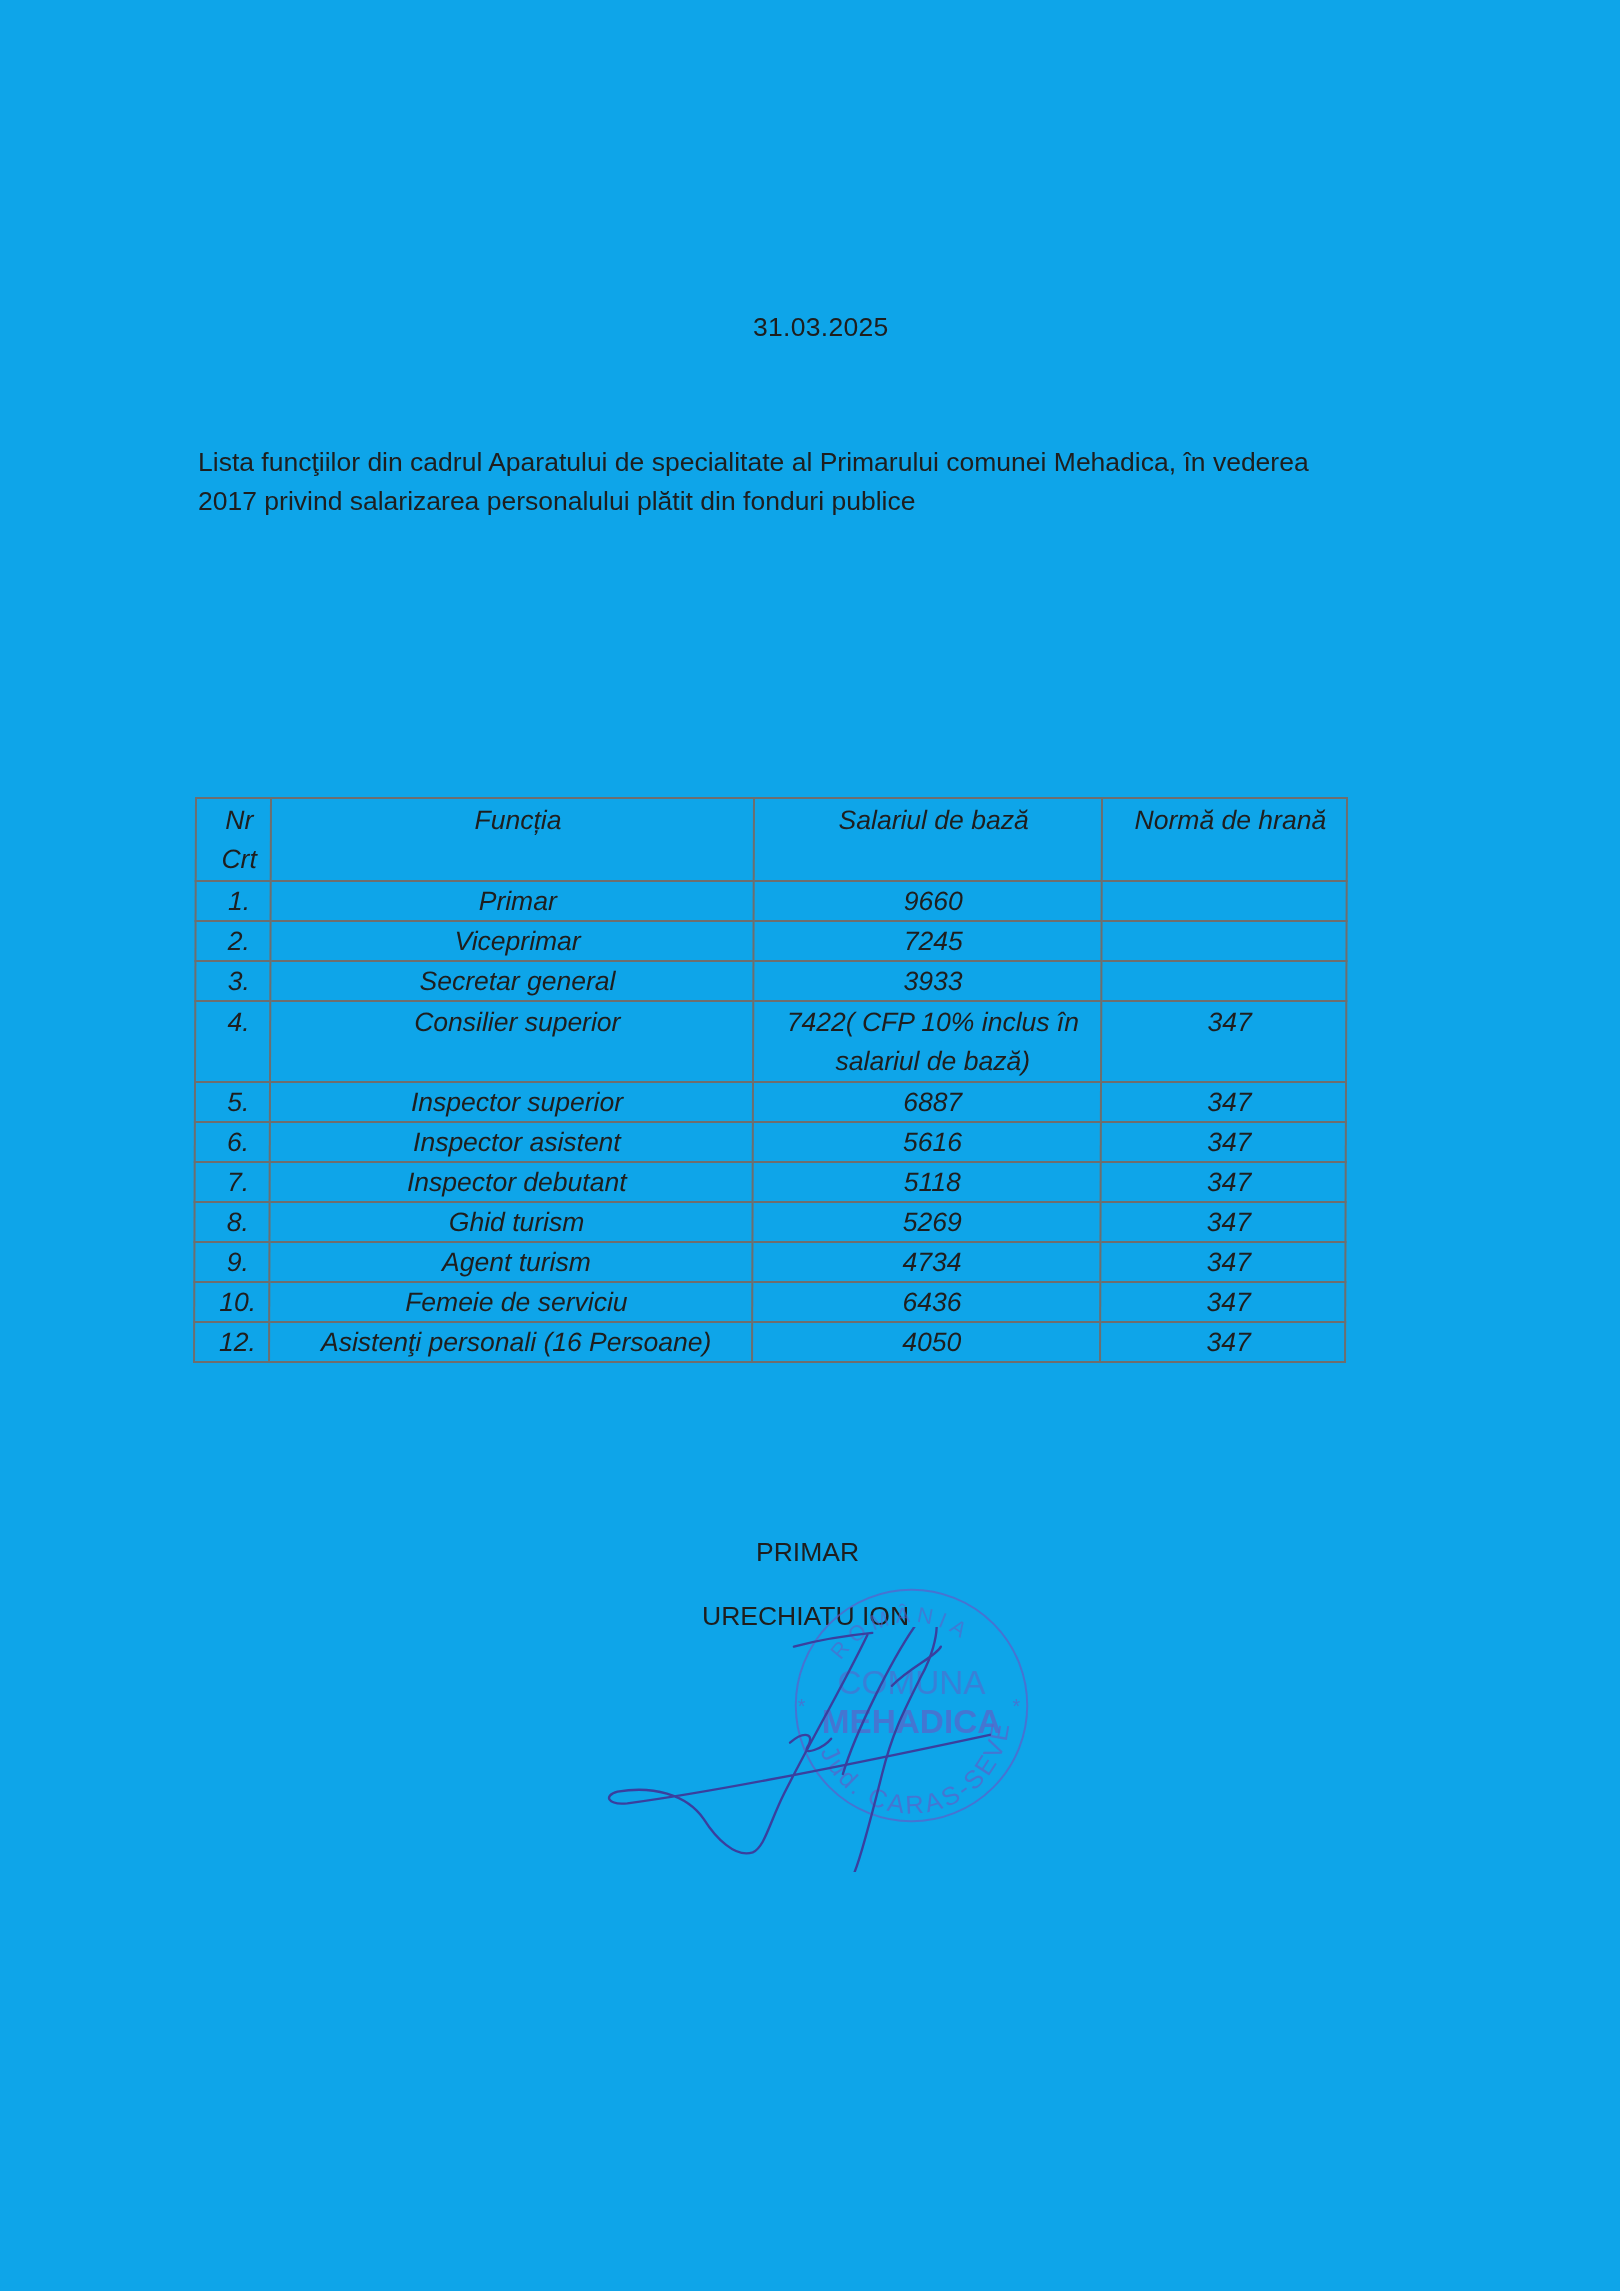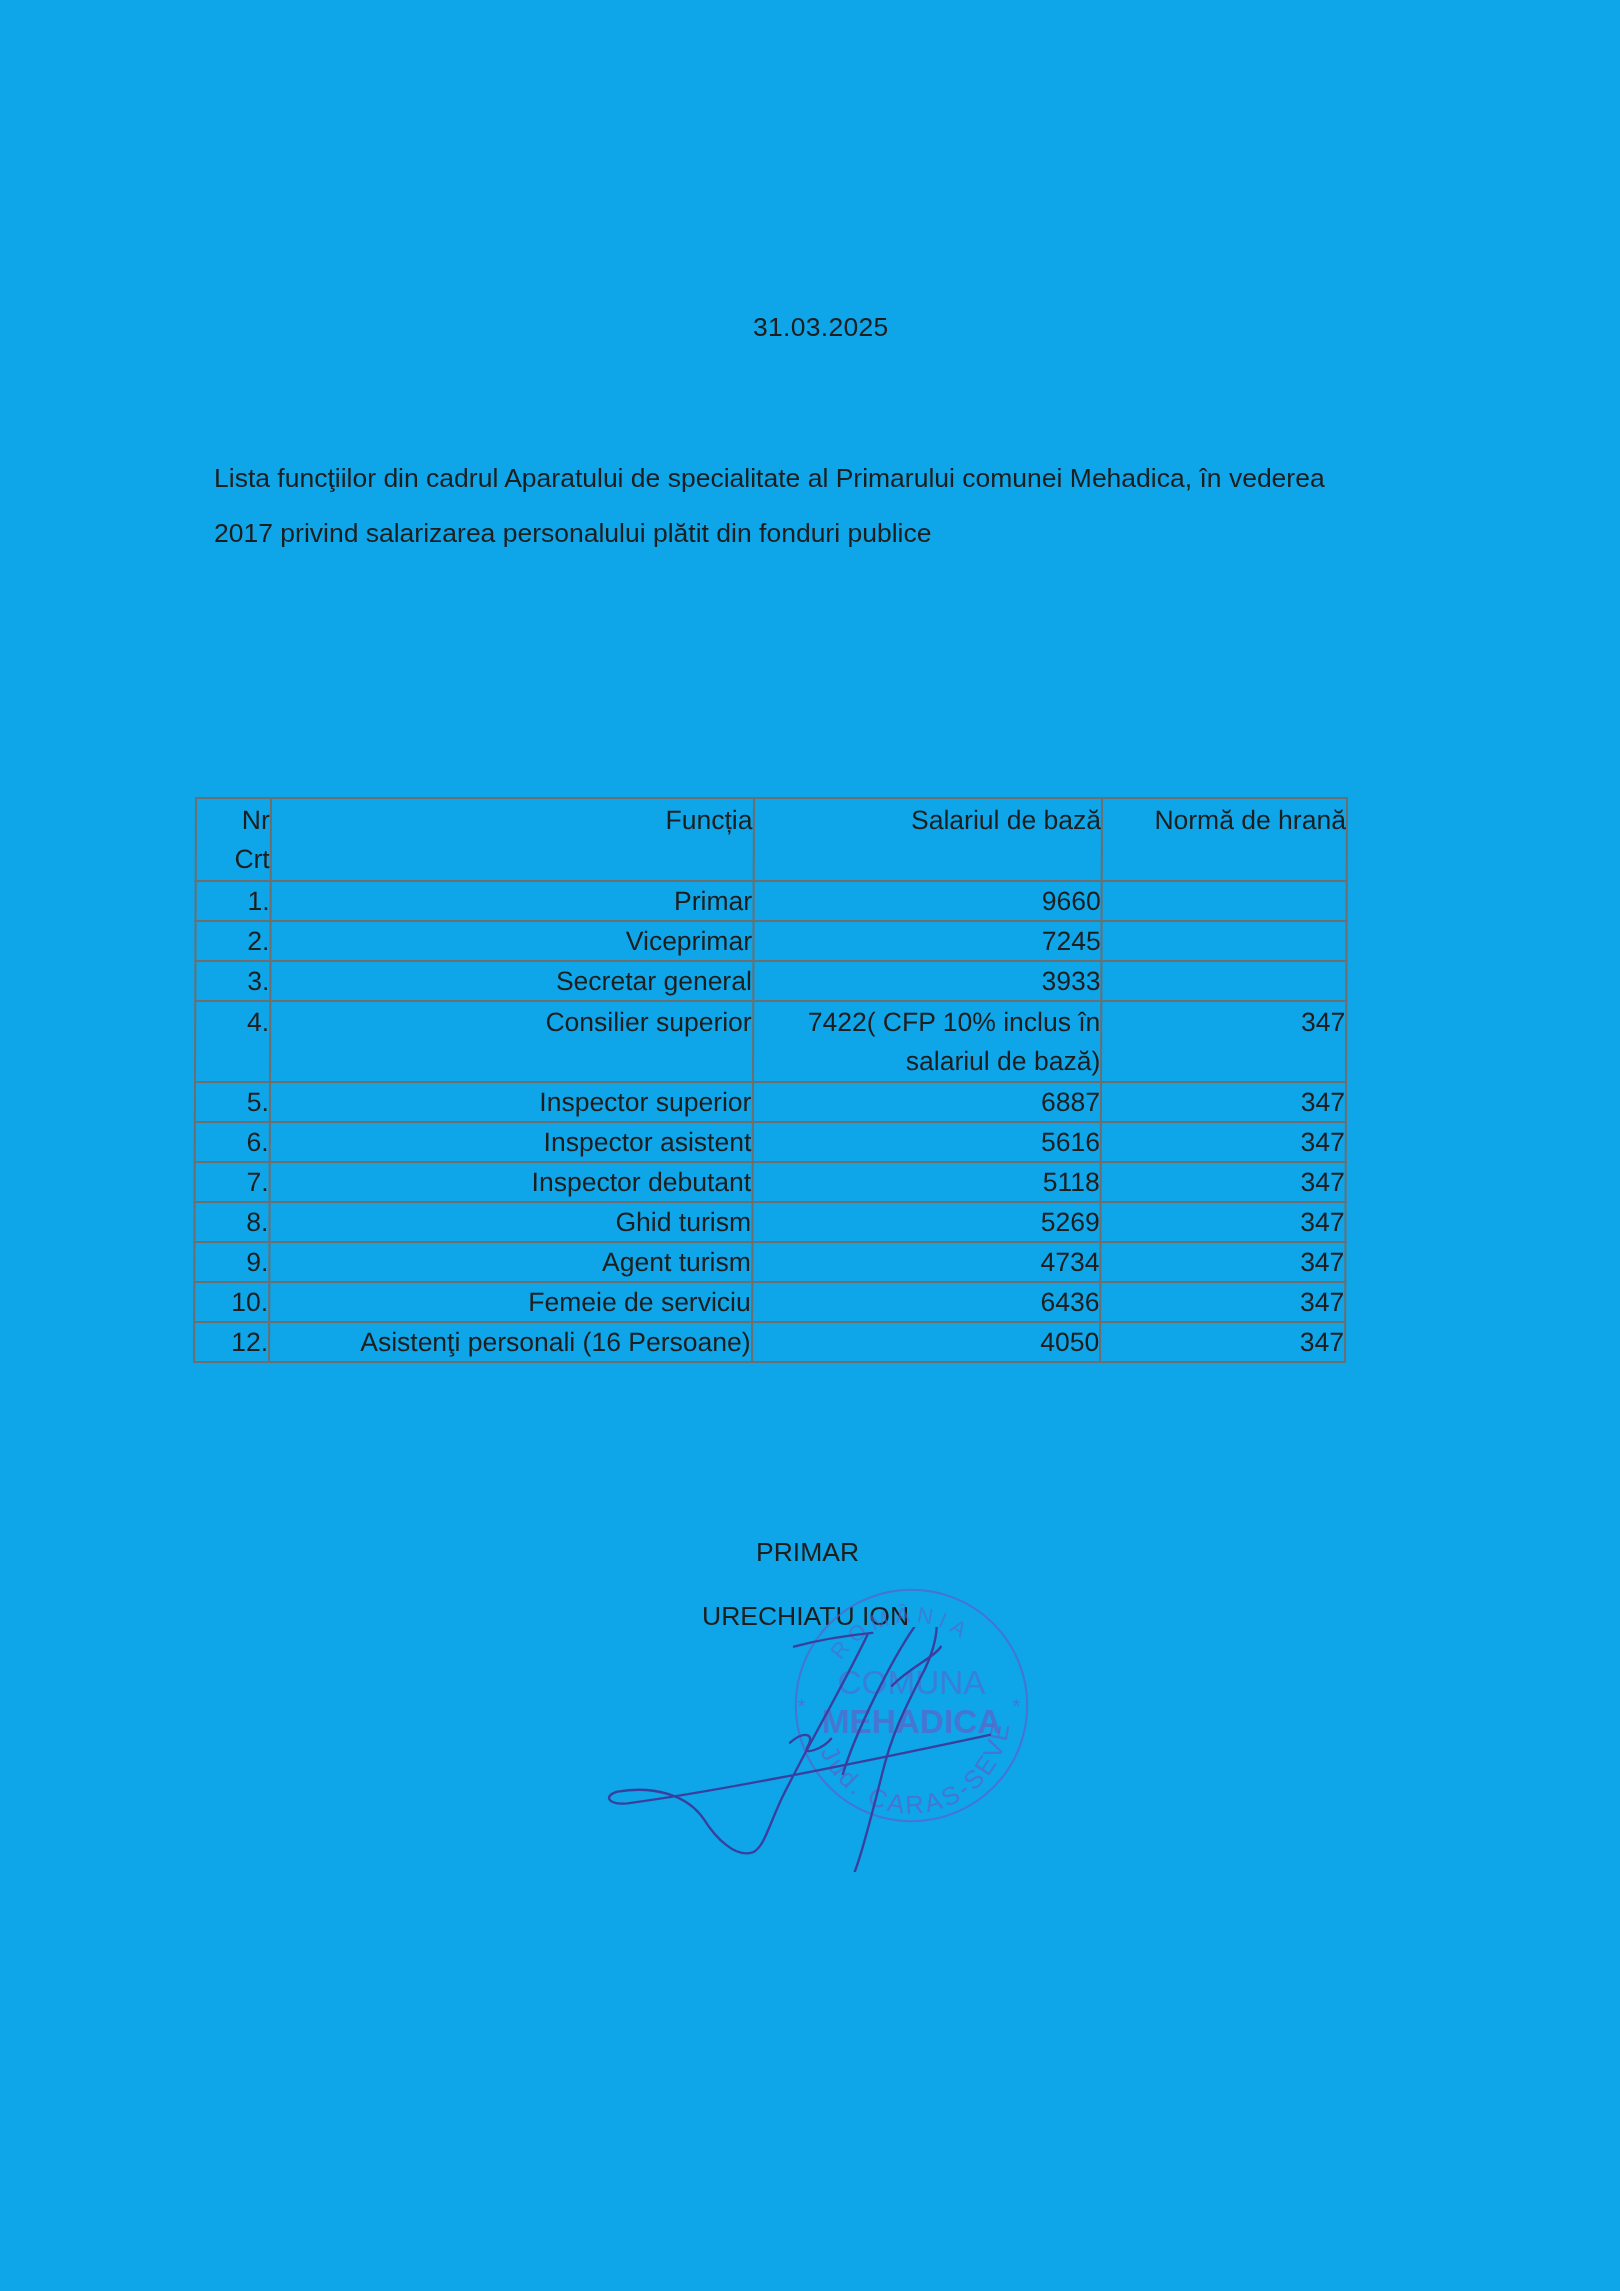--- a/index.html
+++ b/index.html
@@ -32,41 +32,42 @@
     .intro {
       position: absolute;
       left: 198px;
       top: 443px;
       width: 1274px;
       font-size: 26.5px;
       line-height: 39px;
       color: #1e1e1e;
     }
     .intro p {
-      margin: 16px;
+      margin: 0;
       white-space: nowrap;
     }
     table.salary {
       position: absolute;
       left: 195px;
       top: 797px;
       width: 1153px;
       border-collapse: collapse;
       font-size: 26.5px;
       color: #1e1e1e;
       transform: skewX(-0.2deg);
       transform-origin: top left;
     }
     table.salary td, table.salary th {
       border: 2px solid #6e6e6e;
       padding: 0 0 0 11.8px;
-      text-align: right;
+      text-align: center;
       vertical-align: top;
       font-weight: normal;
       line-height: 39px;
+      font-style: italic;
     }
     table.salary th {
       padding-top: 2px;
       height: 79px;
     }
     table.salary td {
       height: 38px;
       line-height: 38px;
     }
     table.salary tr.tall td {

